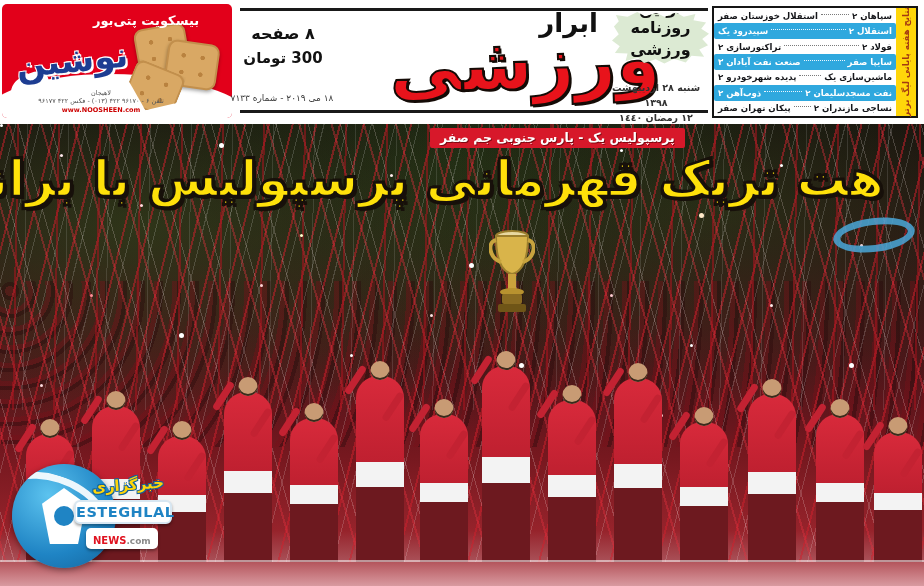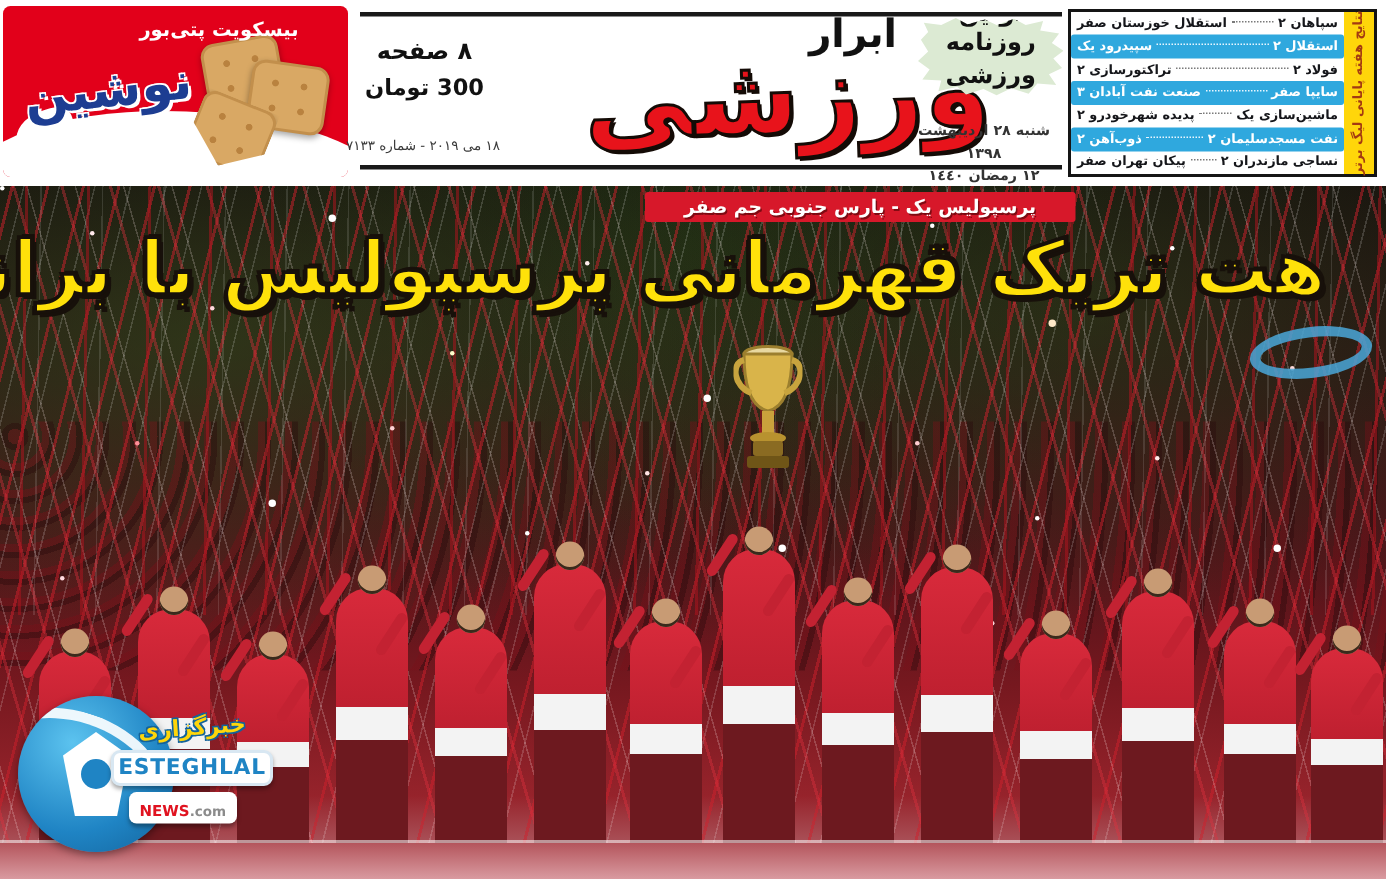--- a/index.html
+++ b/index.html
@@ -79,59 +79,64 @@
             background:linear-gradient(180deg,#d82a3b 0%,#bf2030 46%,#f3f3f3 46% 59%,#6d191f 59% 100%); }
   .player::before { content:""; position:absolute; top:-15px; left:50%; transform:translateX(-50%); width:19px; height:19px; border-radius:50%; background:#c89b74; box-shadow:0 -2px 0 #3a2a1c inset; }
   .player::after { content:""; position:absolute; top:-12px; left:-4px; width:7px; height:32px; border-radius:4px; background:#c32232; transform:rotate(33deg);
                    box-shadow:46px 2px 0 #c32232; }
 
   .trophy { position:absolute; left:489px; top:104px; }
 
   .banner-ellipse { position:absolute; left:833px; top:94px; width:82px; height:34px; border:7px solid #4aa7d8; border-radius:50%; transform:rotate(-7deg); opacity:.85; }
 
   
-  .kicker { position:absolute; left:430px; top:4px; background:#d7182a; color:#fff; font-size:12.5px; font-weight:bold; direction:rtl; padding:2px 26px 3px; border-radius:2px;
+  .kicker { position:absolute; left:430px; top:4px; background:#d7182a; color:#fff; font-size:12.5px; font-weight:bold; direction:rtl; padding:2px 10px 3px; border-radius:2px;
             text-shadow:1px 1px 0 #7e0a12; }
   .headline { position:absolute; left:40px; top:22px; width:844px; text-align:center; direction:rtl; white-space:nowrap;
               font-size:50px; font-weight:bold; color:#ffe10a; line-height:66px;
               -webkit-text-stroke:2.5px #17100a; text-shadow:3px 3px 0 #17100a, -2px 2px 0 #17100a, 2px -2px 0 #17100a; }
   .caption { position:absolute; left:92px; top:410px; width:740px; text-align:center; direction:rtl; white-space:nowrap;
              font-size:30px; font-weight:bold; color:#fff; line-height:42px;
              -webkit-text-stroke:1.8px #141414; text-shadow:2px 2px 0 #141414, -1px 1px 0 #141414; }
 
   
   .watermark { position:absolute; left:12px; top:338px; width:158px; height:116px; }
   .wm-ball { position:absolute; left:0; top:2px; width:104px; height:104px; border-radius:50%;
              background:radial-gradient(circle at 35% 30%, #5cc3ef, #1f84c4 60%, #14639a); box-shadow:0 2px 6px rgba(0,0,0,.4); overflow:hidden; }
   .wm-swoosh1 { position:absolute; left:-30px; top:10px; width:130px; height:90px; border:7px solid rgba(255,255,255,.9); border-color:rgba(255,255,255,.9) transparent transparent transparent; border-radius:50%; transform:rotate(18deg); }
   .wm-swoosh2 { position:absolute; left:-10px; top:30px; width:130px; height:100px; border:6px solid rgba(255,255,255,.75); border-color:transparent transparent rgba(255,255,255,.75) transparent; border-radius:50%; transform:rotate(-14deg); }
   .wm-core { position:absolute; left:30px; top:24px; width:44px; height:56px; background:#fff; clip-path:polygon(50% 0,100% 28%,82% 100%,18% 100%,0 28%); }
   .wm-core i { position:absolute; left:12px; top:18px; width:20px; height:20px; border-radius:50%; background:#1f84c4; }
   .wm-agency { position:absolute; left:74px; top:14px; width:84px; text-align:center; direction:rtl; color:#ffd60a; font-size:15px; font-weight:bold;
                text-shadow:-1px -1px 0 #14639a,1px -1px 0 #14639a,-1px 1px 0 #14639a,1px 1px 0 #14639a; transform:rotate(-4deg); }
-  .wm-name { position:absolute; left:62px; top:38px; width:108px; background:#fff; border:2px solid #d8e7f2; border-radius:6px; text-align:center;
+  .wm-name { position:absolute; left:62px; top:38px; width:98px; background:#fff; border:2px solid #d8e7f2; border-radius:6px; text-align:center;
              color:#1f84c4; font-size:14.5px; font-weight:bold; letter-spacing:.5px; padding:2px 0; box-shadow:0 2px 3px rgba(0,0,0,.35); }
   .wm-news { position:absolute; left:74px; top:66px; background:#fff; border-radius:5px; padding:1px 7px; box-shadow:0 2px 3px rgba(0,0,0,.35); font-weight:bold; }
   .wm-news .n { color:#e01320; font-size:10px; }
   .wm-news .t { color:#8b8b8b; font-size:9px; }
 </style>
 </head>
 <body>
 
 <div class="page">
 
   <div class="ad">
     <div class="milk"></div>
     <div class="splash"></div>
     <div class="splash2"></div>
     <div class="biscuit b1"></div>
     <div class="biscuit b2"></div>
     <div class="biscuit b3"></div>
     <div class="ad-toptext">بیسکویت پتی‌بور</div>
     <div class="ad-brand">نوشین</div>
+    <div class="ad-small">
+      <div>لاهیجان</div>
+      <div>تلفن ۶ - ۹۶۱۷۰ ۴۲۲ (۰۱۳) - فکس ۴۲۲ ۹۶۱۷۷</div>
+      <div class="web">www.NOOSHEEN.com</div>
+    </div>
   </div>
 
   <div class="rule rule-top"></div>
   <div class="rule rule-bot"></div>
 
   <div class="pages-price">
     <div class="l1">۸ صفحه</div>
     <div class="l2">300 تومان</div>
   </div>
   <div class="issue-line">۱۸ می ۲۰۱۹ - شماره ۷۱۳۳</div>

